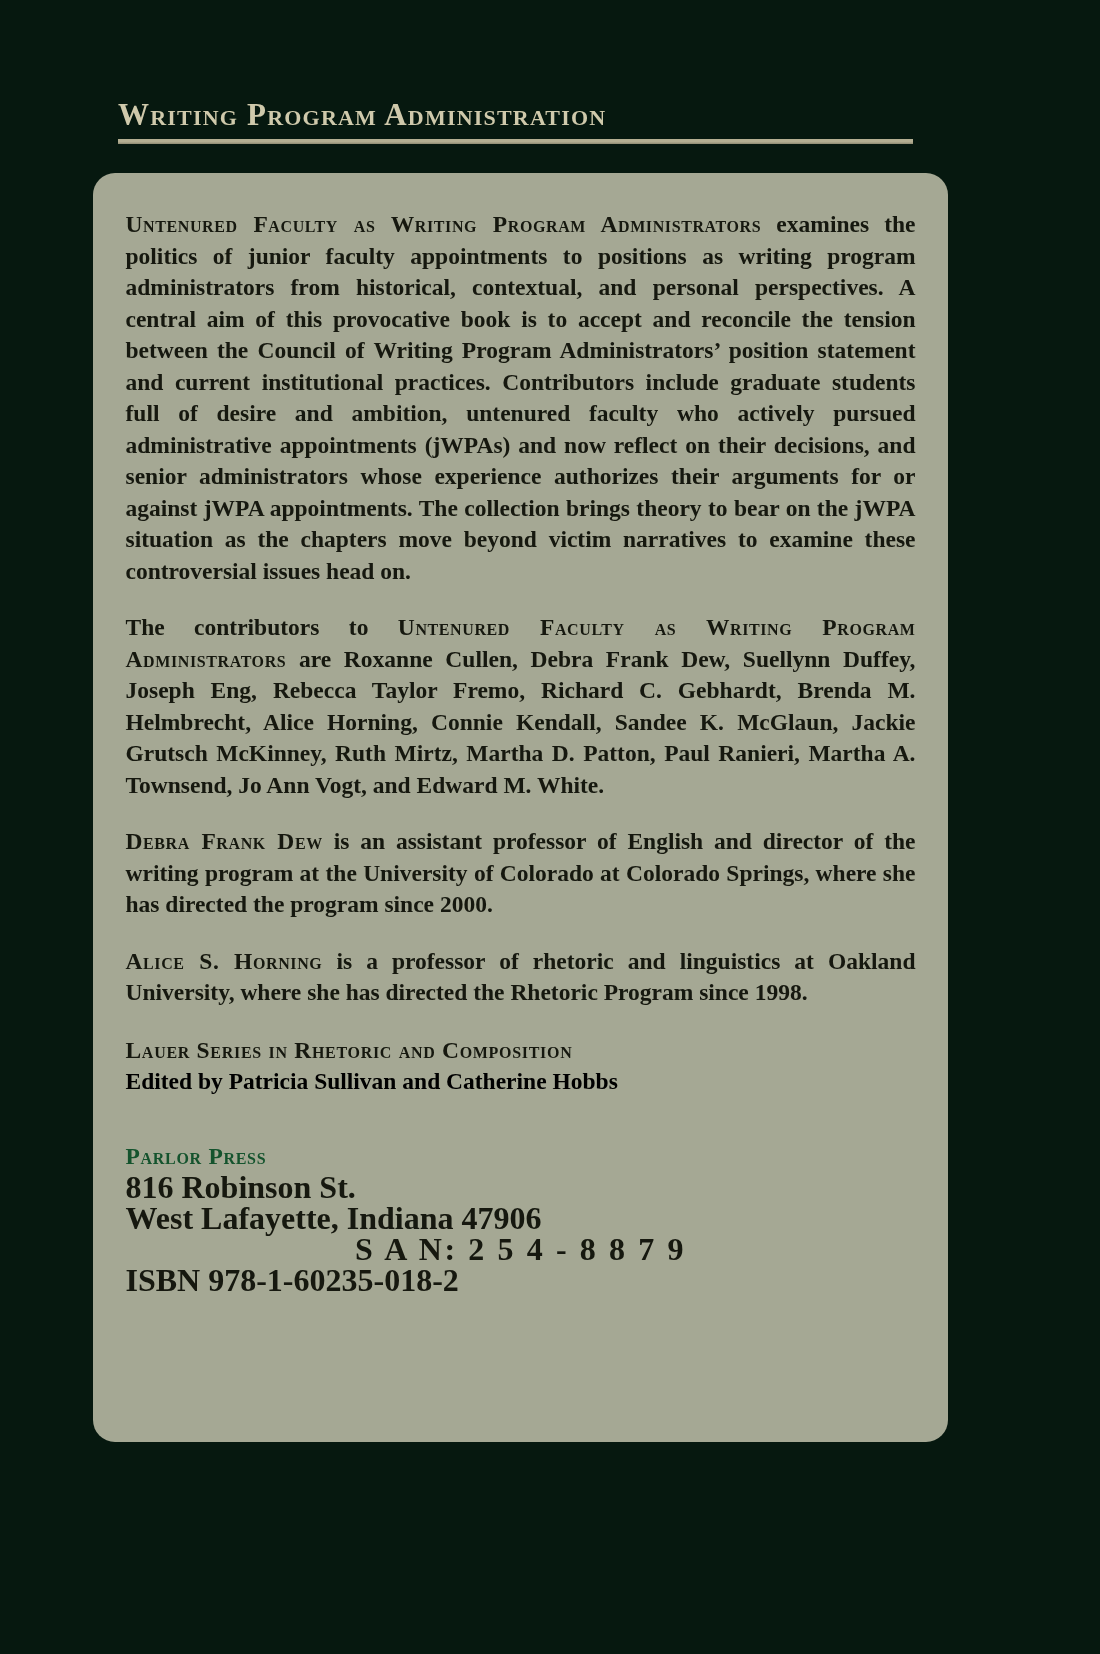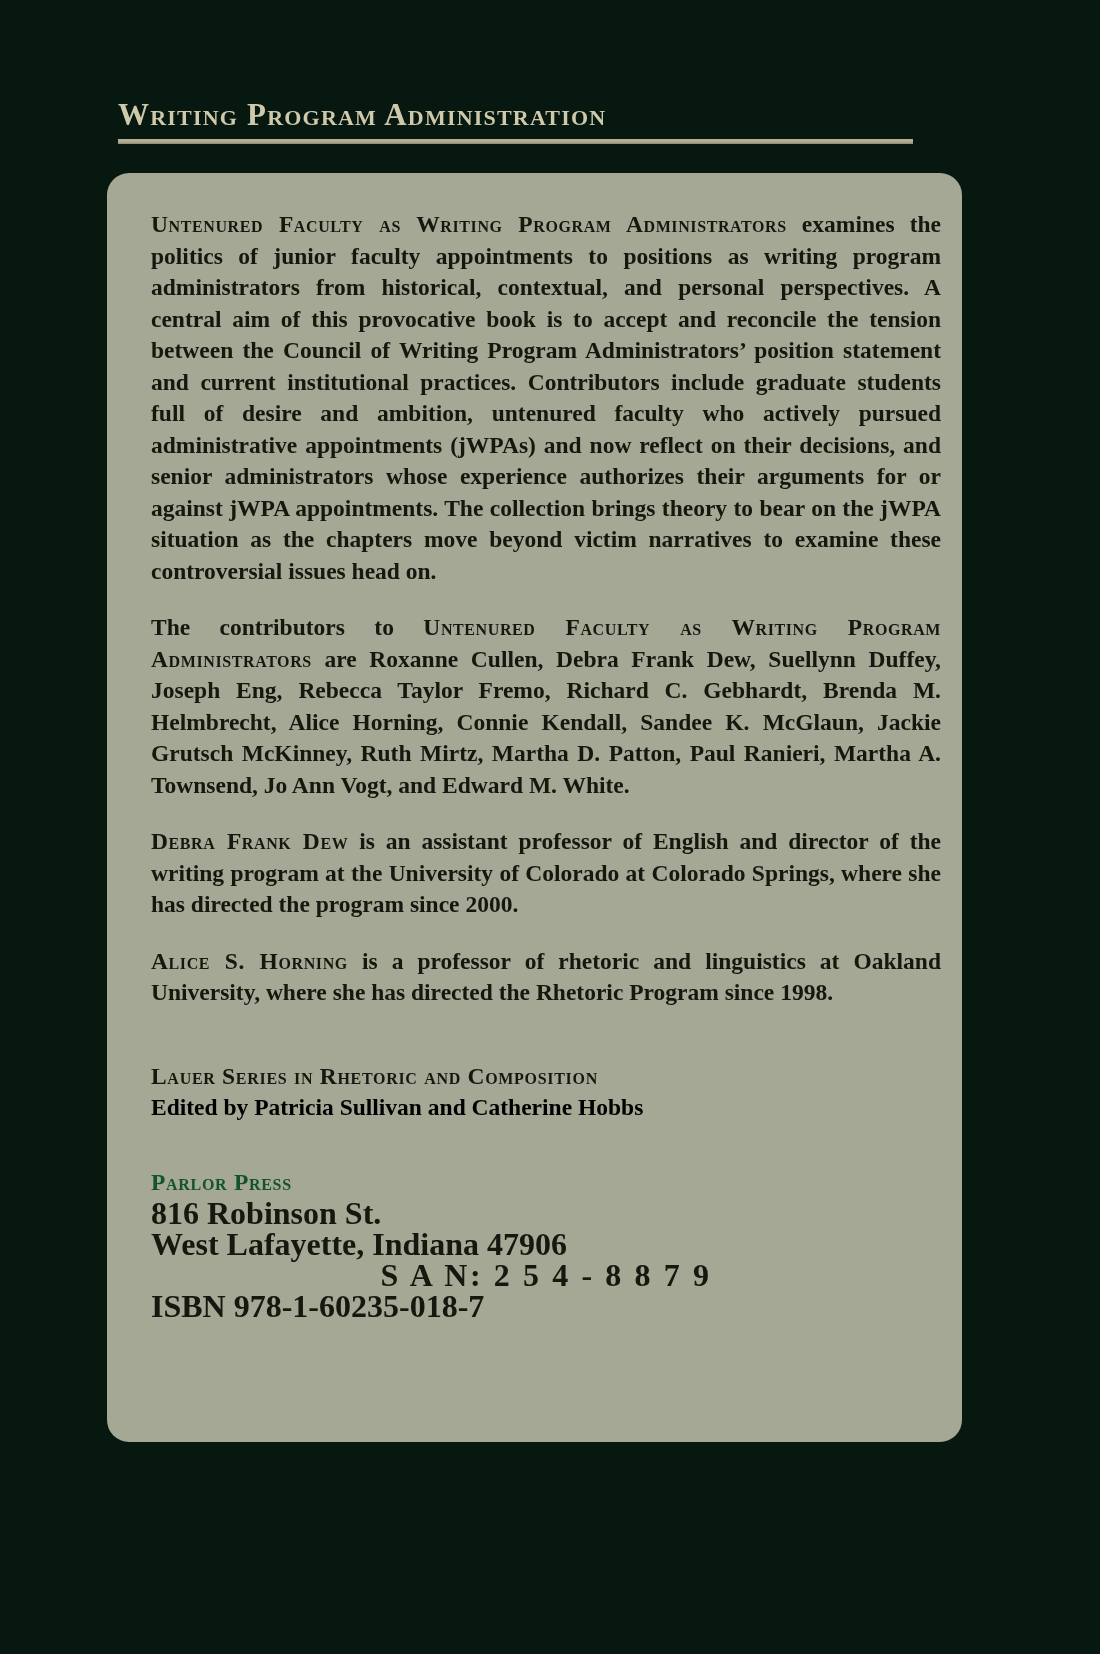--- a/index.html
+++ b/index.html
@@ -41,28 +41,28 @@
   .series-header-rule {
     margin-top: 7px;
     height: 5px;
     width: 795px;
     background: linear-gradient(to bottom, #b3ae92 0%, #b3ae92 55%, #8e8a72 100%);
   }
 
   
   .panel {
     position: absolute;
-    left: 107px;
+    left: 93px;
     top: 173px;
     width: 855px;
     height: 1269px;
     background: #a5a894;
     border-radius: 22px;
     box-sizing: border-box;
-    padding: 36px 32px 30px 44px;
+    padding: 36px 32px 30px 32px;
   }
 
   .panel-inner {
     width: 790px;
     margin: 0 auto;
   }
 
   p.blurb {
     margin: 0 0 25px 0;
     font-size: 23.5px;
@@ -76,21 +76,21 @@
 
   .sc {
     font-variant: small-caps;
     letter-spacing: 0.6px;
   }
 
   .bio { margin-bottom: 25px; }
 
   
   .series-block {
-    margin-top: 52px;
+    margin-top: 26px;
   }
   .series-name {
     font-size: 23.5px;
     line-height: 31px;
     color: #16180f;
     font-variant: small-caps;
     letter-spacing: 0.7px;
   }
   .series-editors {
     font-size: 23.5px;
@@ -144,19 +144,19 @@
       <div class="series-block">
         <div class="series-name">Lauer Series in Rhetoric and Composition</div>
         <div class="series-editors">Edited by Patricia Sullivan and Catherine Hobbs</div>
       </div>
 
       <div class="publisher-block">
         <div class="pub-name">Parlor Press</div>
         <div class="pub-line">816 Robinson St.</div>
         <div class="pub-line">West Lafayette, Indiana 47906</div>
         <div class="pub-line san">S A N: 2 5 4 - 8 8 7 9</div>
-        <div class="pub-line">ISBN 978-1-60235-018-7</div>
+        <div class="pub-line">ISBN 978-1-60235-018-2</div>
       </div>
 
     </div>
   </div>
 
 </div>
 
 </body></html>

